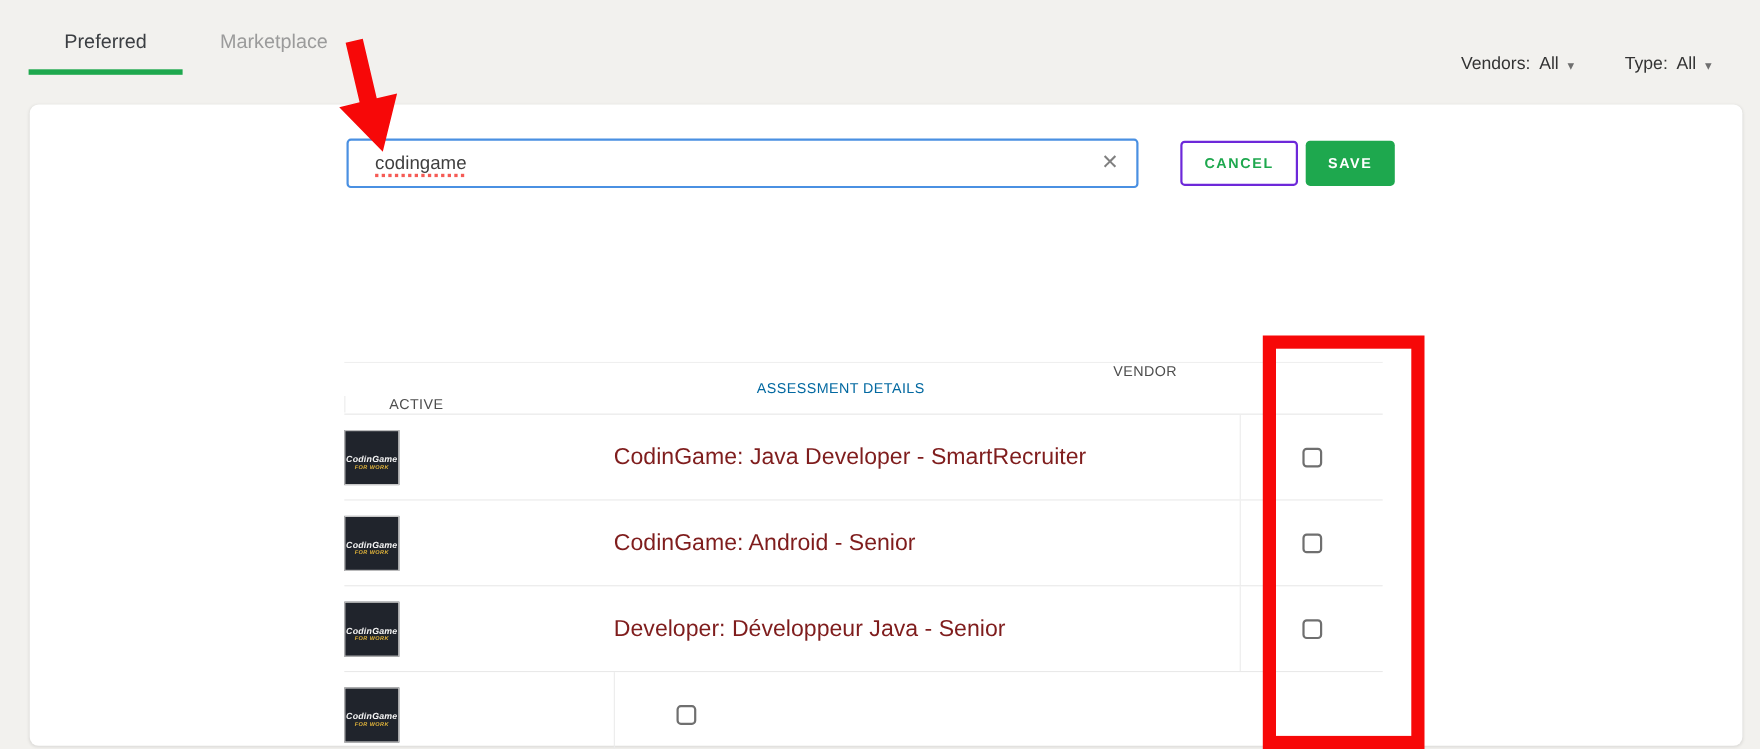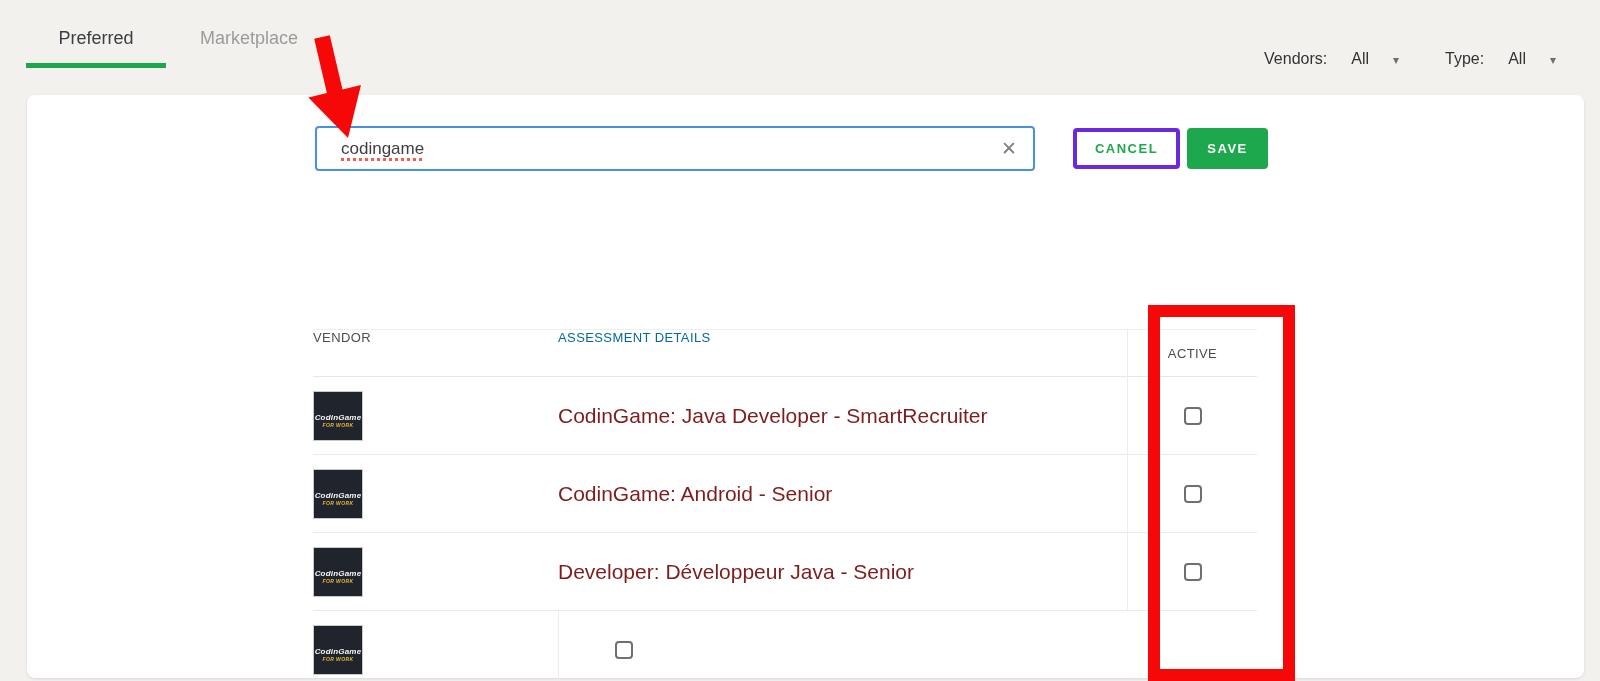--- a/index.html
+++ b/index.html
@@ -12,48 +12,48 @@
   }
 
   
   .tabs { position:absolute; top:20px; left:26px; display:flex; gap:27px; }
   .tab { padding:8px 0 14px; text-align:center; font-size:18px; cursor:pointer; }
   .tab.active { width:140px; color:#3b3e42; border-bottom:5px solid #1ea84e; }
   .tab.inactive { width:112px; color:#9b9b9b; }
 
   .filters { position:absolute; top:50px; right:44px; display:flex; gap:46px;
              font-size:16px; color:#333; align-items:center; }
-  .filter { display:flex; align-items:center; gap:24px; cursor:pointer; }
+  .filter { display:flex; align-items:center; gap:8px; cursor:pointer; }
   .filter .caret { font-size:12px; color:#6f6f6f; line-height:1; padding-top:2px; }
 
   
   .card { position:absolute; left:27px; top:95px; width:1557px; height:583px;
           background:#fff; border-radius:8px; box-shadow:0 1px 3px rgba(0,0,0,.10); }
 
   
   .search-box { position:absolute; left:315px; top:126px; width:720px; height:45px;
                 background:#fff; border:2px solid #4a90e2; border-radius:4px;
                 display:flex; align-items:center; }
   .search-text { margin-left:24px; font-size:17px; color:#3f3f3f; flex:1;
                  text-decoration:underline dotted #f55b55;
                  text-decoration-thickness:3px; text-underline-offset:4px; }
   .clear-x { margin-right:16px; font-size:19px; color:#808080; cursor:pointer; line-height:1; }
 
   .btn { position:absolute; top:128px; height:41px; border-radius:4px;
          font-size:13px; font-weight:bold; letter-spacing:1.5px;
          display:flex; align-items:center; justify-content:center; cursor:pointer; }
   .btn-cancel { left:1073px; width:107px; background:#fff; color:#1ea84e;
-                border:4px solid #6d28d9; }
+                border:2px solid #6d28d9; }
   .btn-save   { left:1187px; width:81px; background:#1ea84e; color:#fff; border:none; }
 
   
   .tbl { position:absolute; left:313px; top:329px; width:944px; }
-  .tbl-header { display:flex; height:48px; align-items:flex-start;
+  .tbl-header { display:flex; height:48px; align-items:flex-end;
                 border-top:1px solid #efefef; border-bottom:1px solid #e7e7e7;
-                font-size:13px; color:#4e4e4e; letter-spacing:.4px; }
+                font-size:13px; color:#4e4e4e; letter-spacing:.4px;flex-direction:column; }
   .tbl-row { display:flex; height:78px; align-items:center;
              border-bottom:1px solid #e9e9e9; }
   .col-vendor  { width:245px; }
   .col-details { width:569px; font-size:21px; color:#7f1d1d; }
   .col-active  { width:130px; align-self:stretch; display:flex;
                  align-items:center; justify-content:center;
                  border-left:1px solid #ececec; }
 
   .vendor-logo { width:50px; height:50px; background:#20242c; border:1px solid #c9c9c9;
                  display:flex; flex-direction:column; align-items:center;

